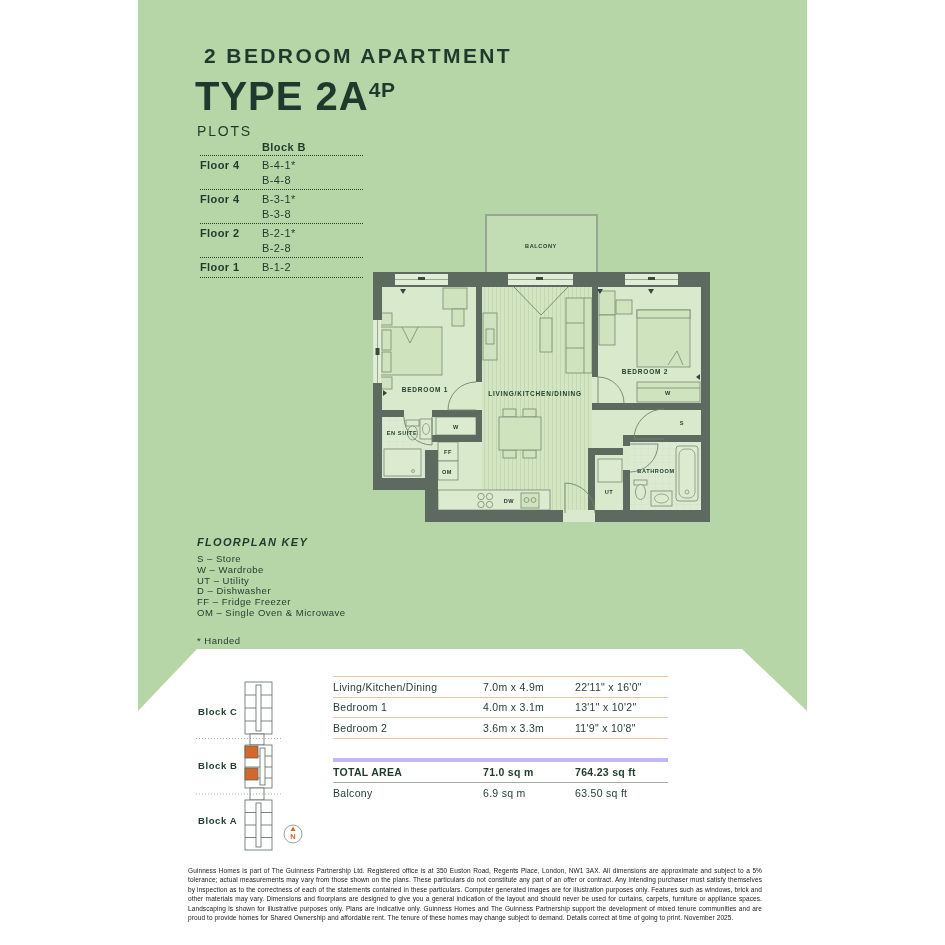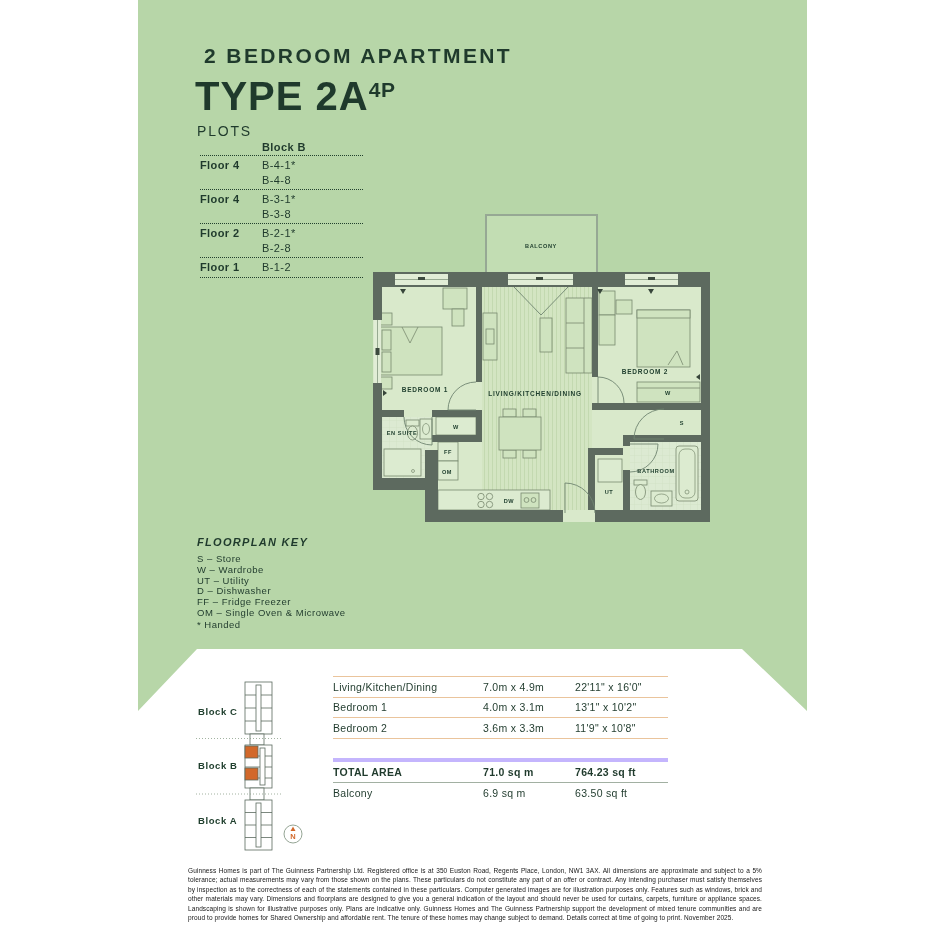--- a/index.html
+++ b/index.html
@@ -14,21 +14,21 @@
   .plots-heading{left:197px;top:123px;font-size:14px;font-weight:400;letter-spacing:1.8px;}
   .plots{left:200px;top:141px;width:163px;font-size:11px;letter-spacing:.4px;}
   .phead{display:flex;border-bottom:1px dotted #22402e;padding-bottom:2px;font-weight:700;}
   .phead .sp{width:62px;}
   .prow{display:flex;border-bottom:1px dotted #22402e;padding:2px 0;}
   .pfloor{width:62px;font-weight:700;line-height:14.5px;}
   .punit{line-height:14.5px;}
   .key{left:197px;top:536px;width:230px;}
   .key-h{font-size:11px;font-weight:700;letter-spacing:1.3px;margin-bottom:6px;font-style:italic;}
   .key-item{font-size:9.5px;line-height:10.8px;letter-spacing:.5px;}
-  .key-handed{font-size:9.5px;margin-top:0;letter-spacing:.5px;}
+  .key-handed{font-size:9.5px;margin-top:16px;letter-spacing:.5px;}
   .dims{left:333px;top:676px;width:335px;font-size:10.5px;letter-spacing:.3px;}
   .drow{display:flex;align-items:center;height:19.5px;border-bottom:1px solid #eac49c;}
   .drow.first{border-top:1px solid #eac49c;}
   .dc1{width:150px;}.dc2{width:92px;}.dc3{flex:1;}
   .dgap{height:19px;}
   .dtotal{display:flex;align-items:center;height:20px;font-weight:700;
           border-top:4px solid #c4b5fd;border-bottom:1px solid #a2b0a2;}
   .dbal{display:flex;align-items:center;height:20px;}
   .footer{left:188px;top:866px;width:574px;font-size:6.5px;line-height:1.45;
           text-align:justify;color:#161616;letter-spacing:.1px;}

